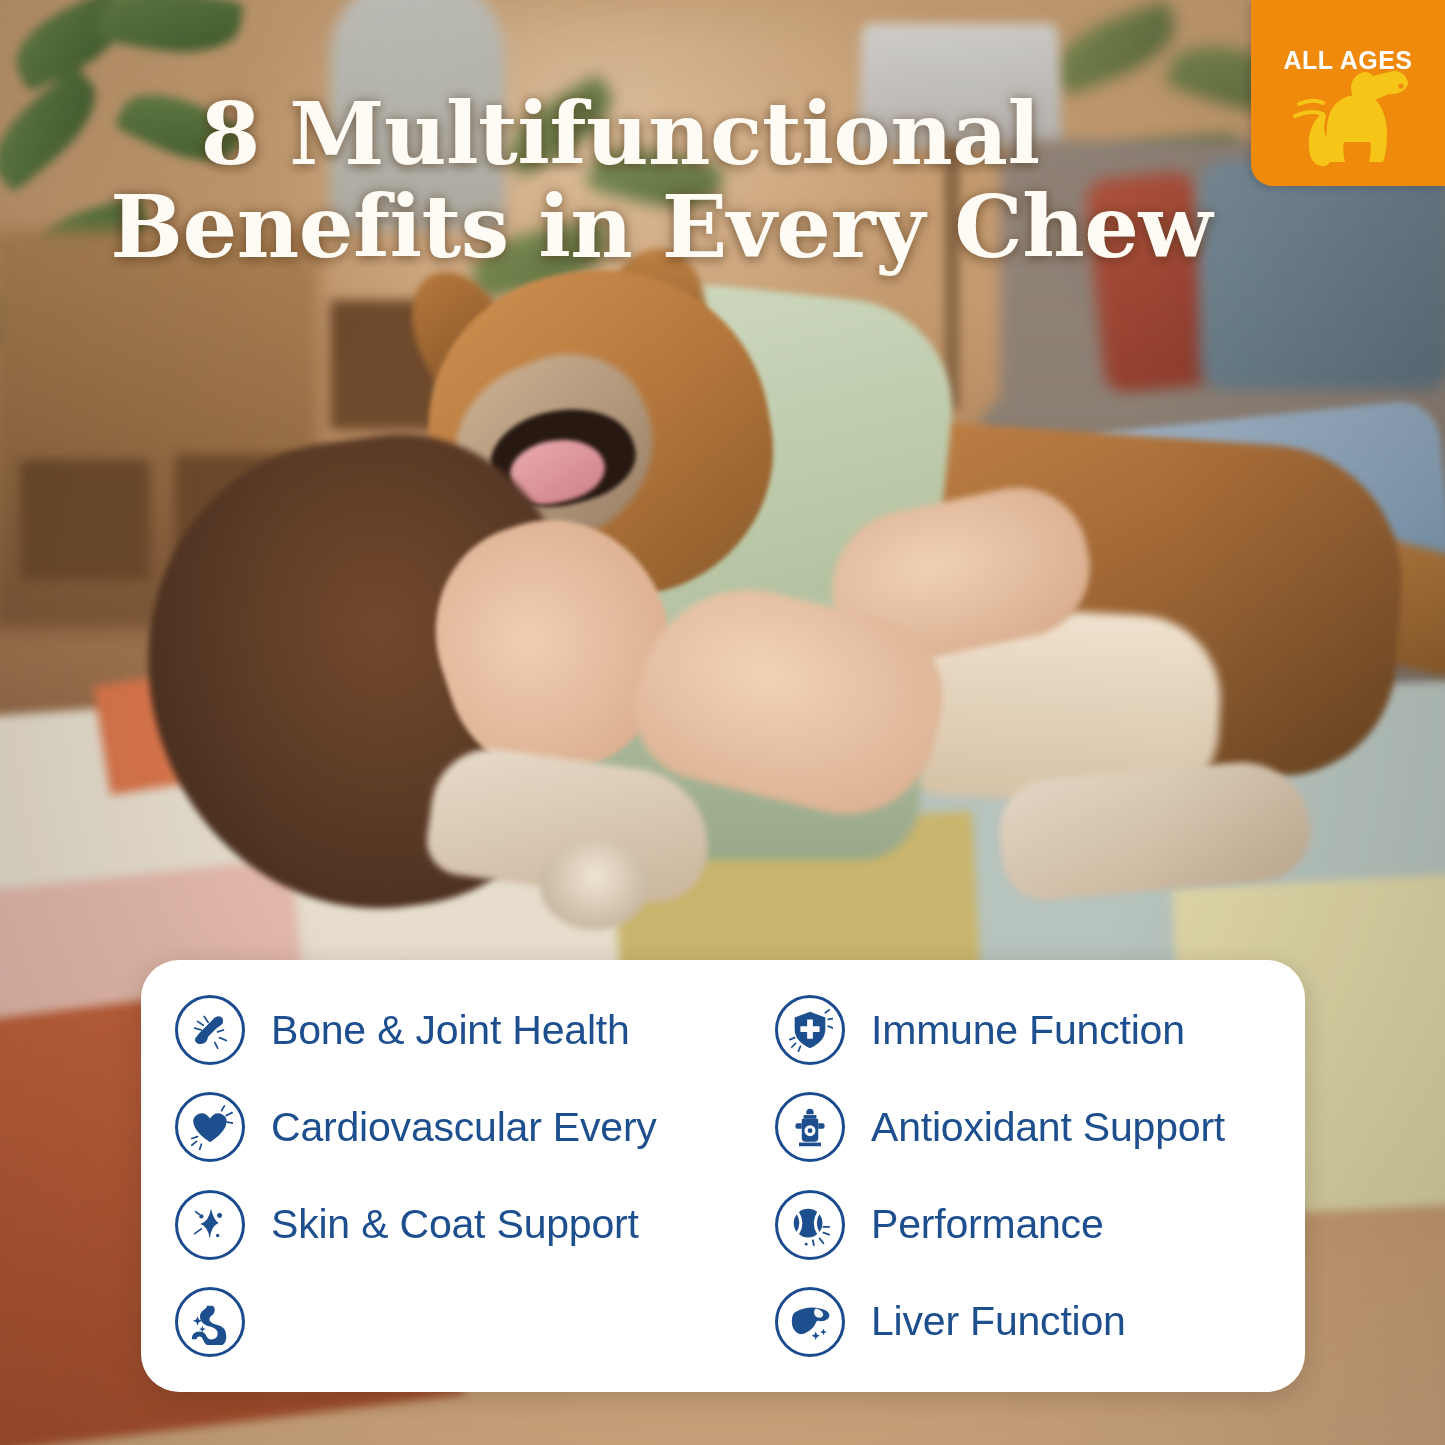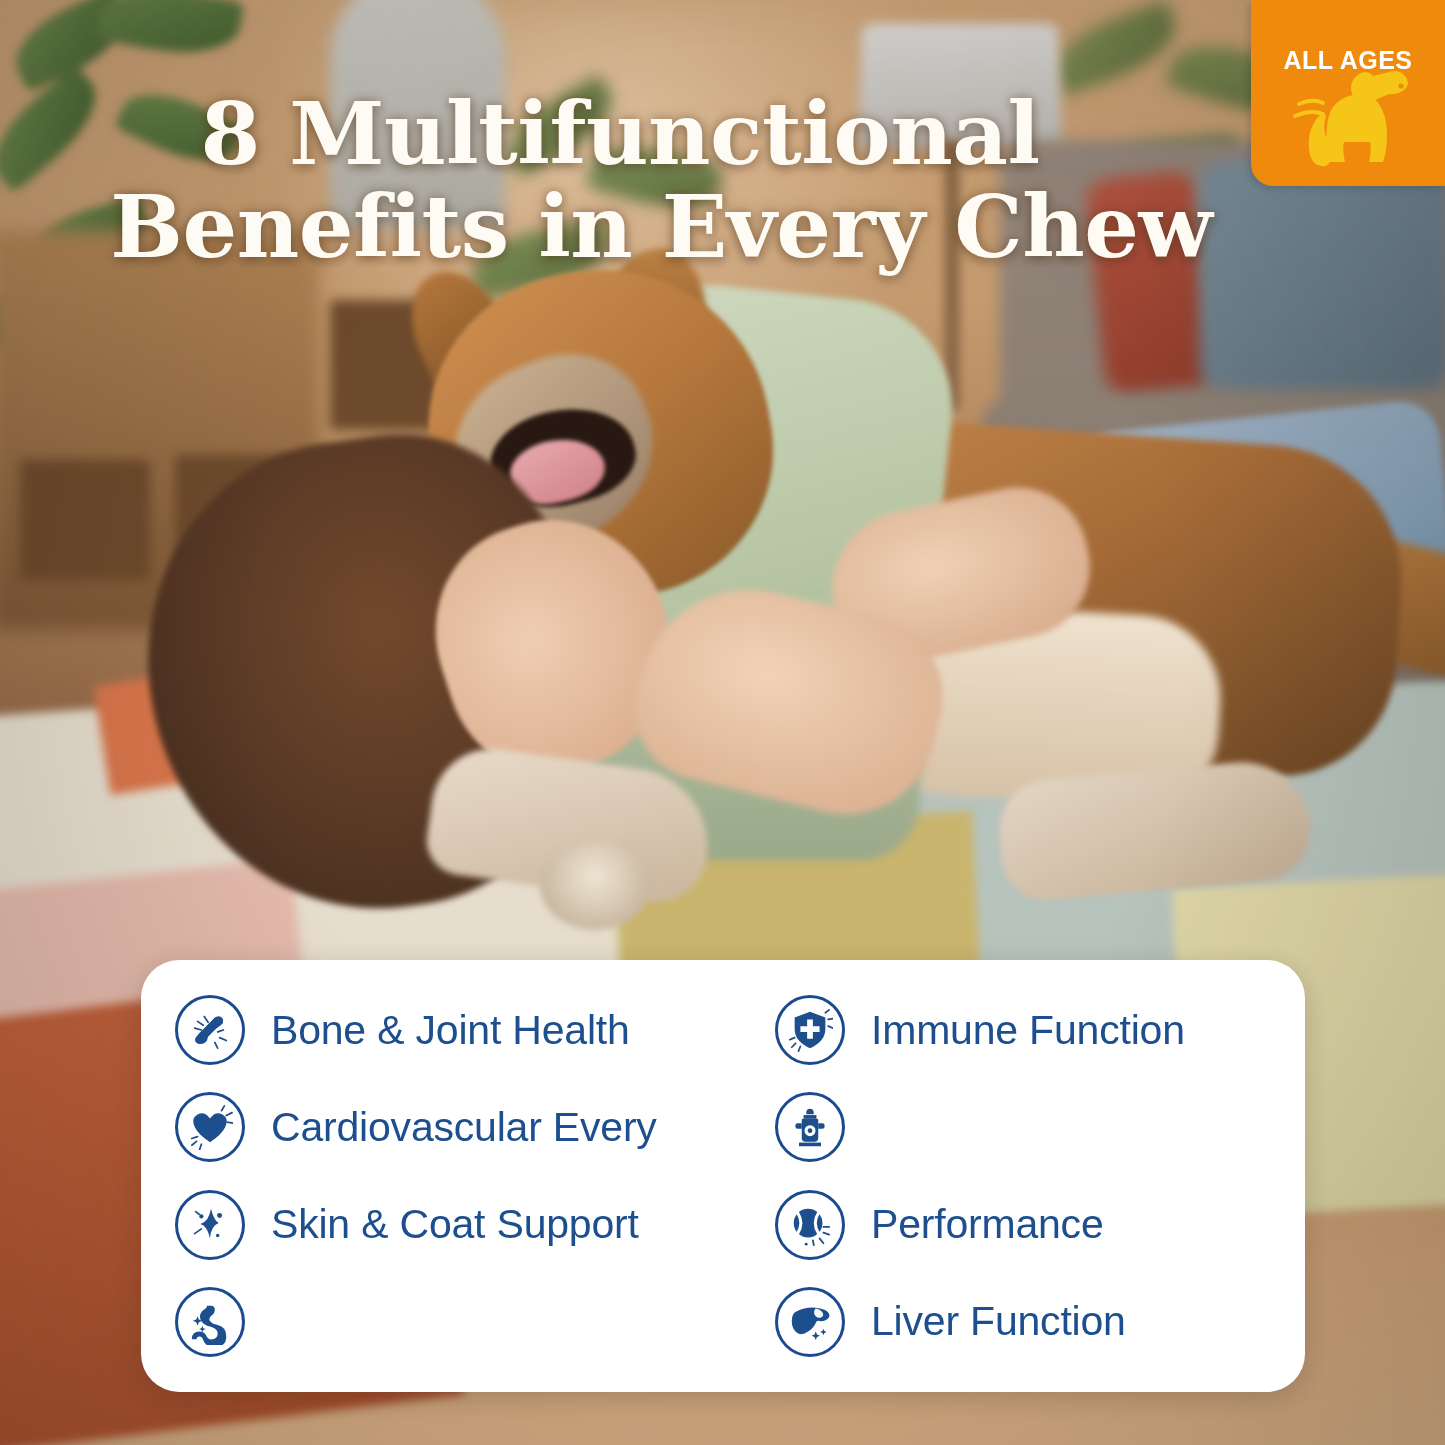--- a/index.html
+++ b/index.html
@@ -656,20 +656,21 @@
               <path d="M17 11 h14 v4 h-14 z"></path>
               <path d="M15 16 q0 -1 2 -1 h14 q2 0 2 1 v20 q0 4 -4 4 h-10 q-4 0 -4 -4 z"></path>
               <path d="M10 20 h5 v6 h-5 q-2 0 -2 -3 q0 -3 2 -3 z"></path>
               <path d="M33 20 h5 q2 0 2 3 q0 3 -2 3 h-5 z"></path>
               <path d="M12 41 h24 v4 h-24 z"></path>
             </g>
             <circle cx="24" cy="28" r="6" fill="#ffffff"></circle>
             <circle cx="24" cy="28" r="2.6" fill="#1d4e8e"></circle>
           </svg>
         </span>
+        <span class="benefit-label">Antioxidant Support</span>
       </div>
 
       <div class="benefit">
         <span class="benefit-icon">
           <svg viewBox="0 0 48 48" width="46" height="46" aria-hidden="true">
             <circle cx="22" cy="22" r="15" fill="#1d4e8e"></circle>
             <path d="M11 11 q7 11 0 22" stroke="#ffffff" stroke-width="3.2" fill="none" stroke-linecap="round"></path>
             <path d="M33 11 q-7 11 0 22" stroke="#ffffff" stroke-width="3.2" fill="none" stroke-linecap="round"></path>
             <g stroke="#1d4e8e" stroke-width="1.9" stroke-linecap="round" fill="none">
               <path d="M38 26 l6 0"></path>

